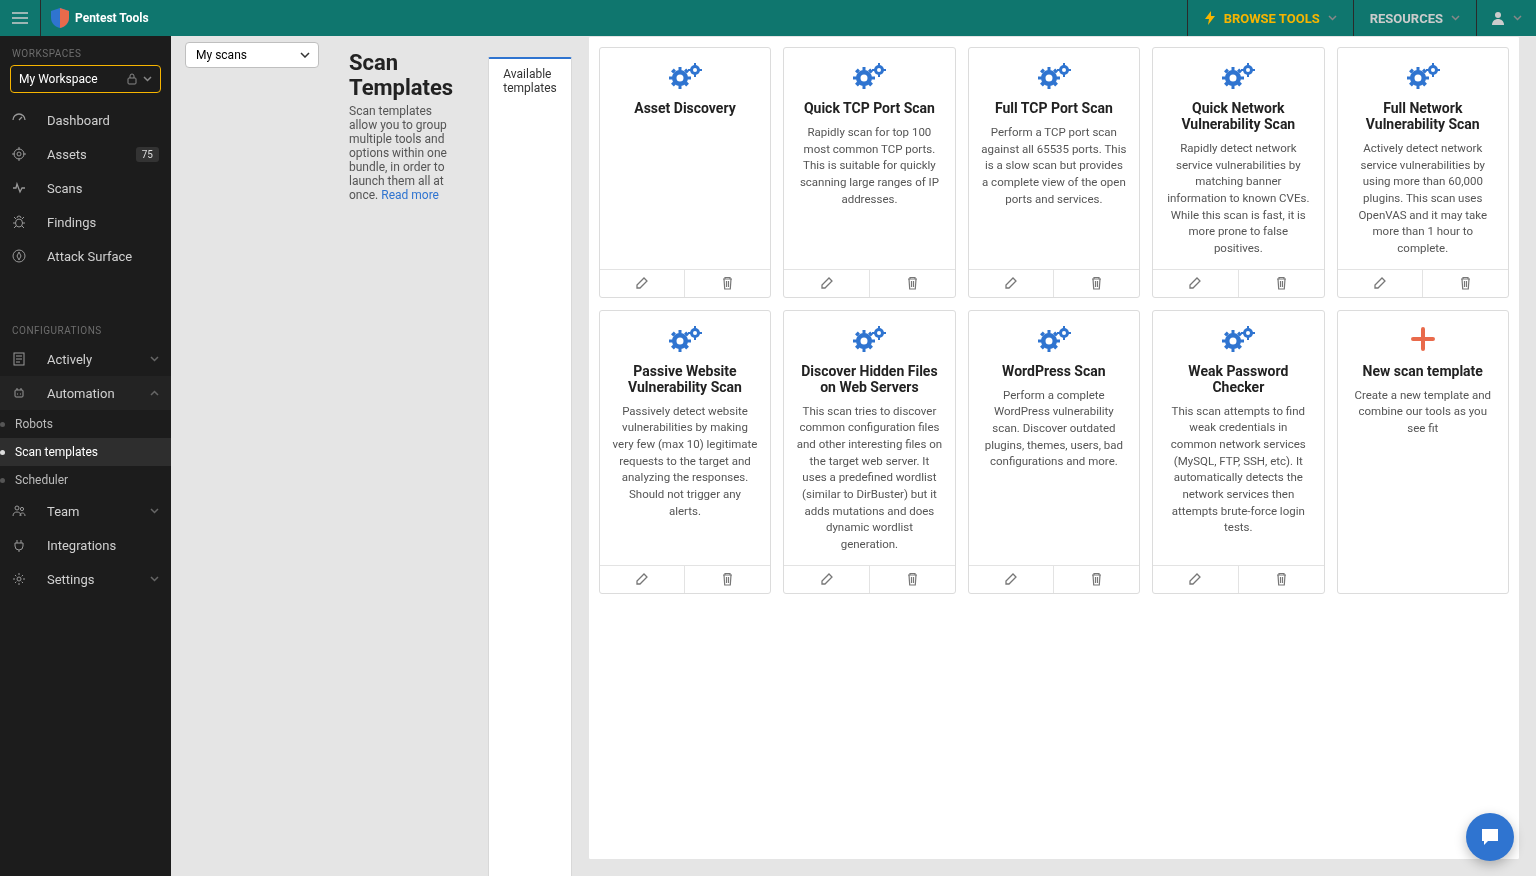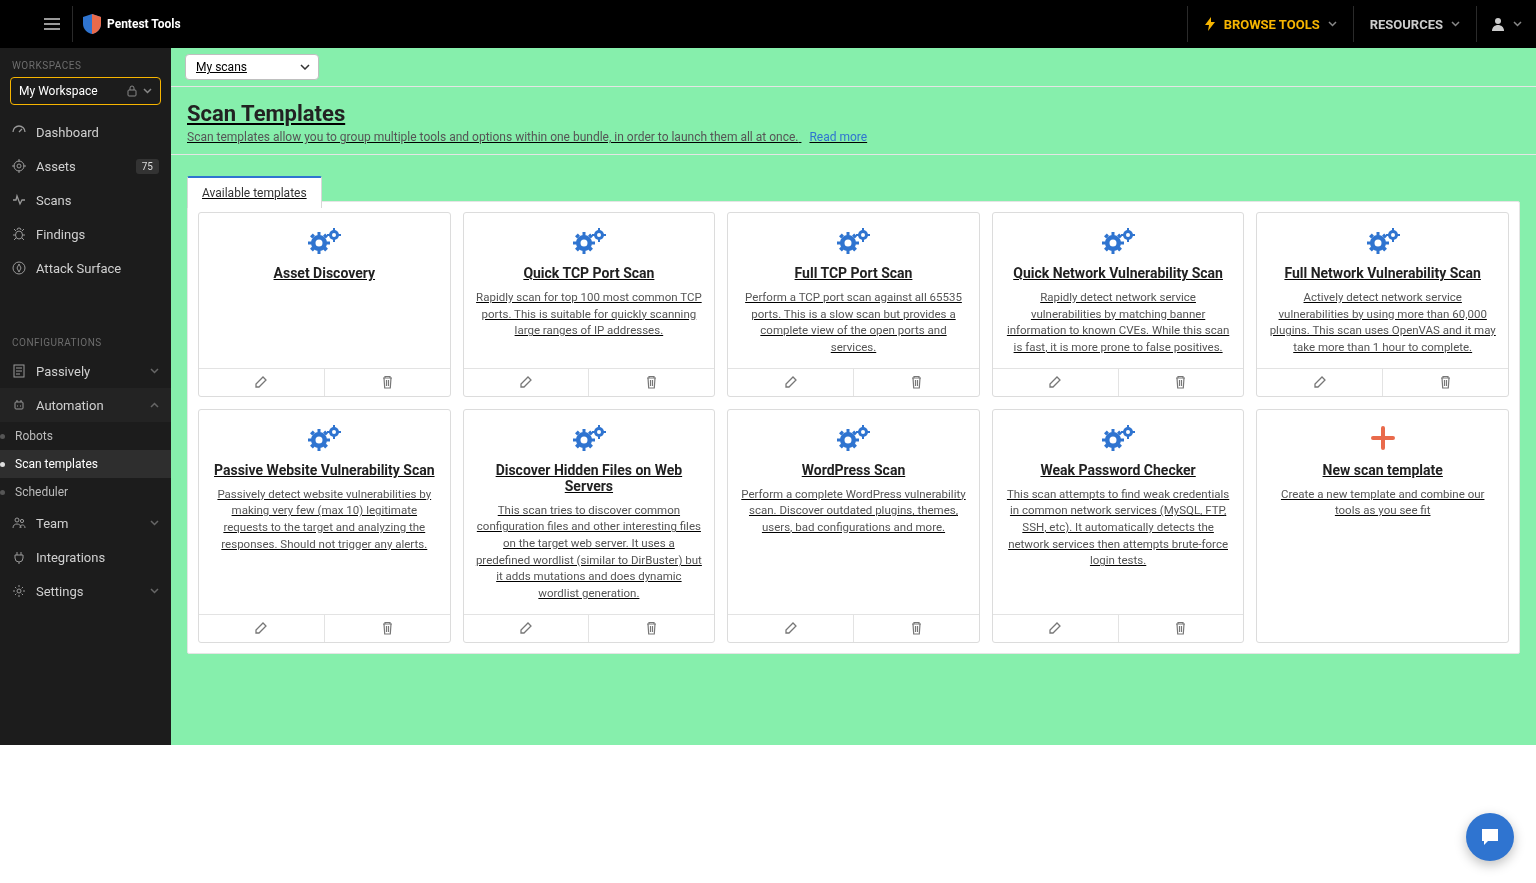--- a/index.html
+++ b/index.html
@@ -1,55 +1,55 @@
 <!DOCTYPE html>
 <html><head>
 <meta charset="utf-8">
 <style>
 * { margin:0; padding:0; box-sizing:border-box; font-family:-apple-system,BlinkMacSystemFont,"Segoe UI",Roboto,Arial,sans-serif; }
 html,body { width:1536px; height:883px; overflow:hidden; background:#fff; }
 
 
-.topbar { height:48px; background:#000000; color:#fff; display:flex; align-items:center;padding-left:32px; }
+.topbar { height:36px; background:#0f766e; color:#fff; display:flex; align-items:center; }
 .hamburger-wrap { width:41px; height:36px; display:flex; align-items:center; justify-content:center; border-right:1px solid #2a2a2a; }
 .logo-wrap { display:flex; align-items:center; gap:6px; padding-left:10px; }
 .logo-text { font-size:12px; font-weight:700; line-height:1; }
 .top-spacer { flex:1; }
 .top-btn { height:36px; padding:0 16px; display:flex; align-items:center; gap:8px; font-size:13px; font-weight:700; color:#ccc; border-left:1px solid #2a2a2a; cursor:pointer; }
 .top-btn.browse span { color:#f7b500; }
 .top-btn.user { padding:0 14px; }
 
 
-.shell { display:flex; height:697px; }
+.shell { display:flex; height:840px; }
 
 
 .sidebar { width:171px; background:#1c1c1c; color:#bbb; display:flex; flex-direction:column; font-size:13px; overflow-y:auto; }
 .sb-section-label { font-size:10px; letter-spacing:0.5px; color:#6d6d6d; padding:12px 12px 6px; text-transform:uppercase; }
 .workspace-pill { margin:0 10px 10px; border:1px solid #f7b500; border-radius:4px; height:28px; display:flex; align-items:center; padding:0 8px; color:#fff; font-size:12px; position:relative; cursor:pointer; }
 .workspace-pill .ws-right { margin-left:auto; display:flex; align-items:center; gap:6px; color:#888; }
-.sb-item { height:34px; display:flex; align-items:center; gap:10px; padding:0 12px; color:#d0d0d0; cursor:pointer; position:relative; }
+.sb-item { height:34px; display:flex; align-items:center; gap:21px; padding:0 12px; color:#d0d0d0; cursor:pointer; position:relative; }
 .sb-item .badge { margin-left:auto; background:#333; color:#ddd; border-radius:3px; font-size:10px; padding:2px 6px; }
 .sb-item .chev { margin-left:auto; color:#666; }
 .sb-item.expanded { background:#232323; }
 .sb-sub { height:28px; display:flex; align-items:center; gap:10px; font-size:12px; color:#bbb; cursor:pointer; }
 .sb-sub.active { background:#2e2e2e; color:#fff; }
 .sb-sub .dot { width:5px; height:5px; border-radius:50%; background:#555; }
 .sb-icon { width:14px; height:14px; flex:0 0 14px; display:flex; align-items:center; justify-content:center; }
 .sb-gap { height:40px; }
 
 
-.main { flex:1; background:#86efac; display:flex; flex-direction:column; overflow:hidden;text-decoration:underline; }
+.main { flex:1; background:#e5e5e5; display:flex; flex-direction:row; overflow:hidden; }
 .scope-bar { height:39px; border-bottom:1px solid #e5e5e5; display:flex; align-items:center; padding:0 14px; }
 .scope-select { height:26px; border:1px solid #bfbfbf; border-radius:4px; padding:0 28px 0 10px; font-size:12px; background:#fff; position:relative; display:flex; align-items:center; cursor:pointer; min-width:134px; }
 .scope-select .chev { position:absolute; right:8px; color:#555; }
 
 .page-head { padding:14px 16px 10px; border-bottom:1px solid #e5e5e5; }
 .page-title { font-size:22px; font-weight:700; color:#222; margin-bottom:4px; }
 .page-sub { font-size:12px; color:#555; }
-.page-sub a { color:#2f74d0; text-decoration:none; margin-left:8px;text-align:right; }
+.page-sub a { color:#2f74d0; text-decoration:none; margin-left:0;text-align:right; }
 
 .tabs { display:flex; padding-left:16px; margin-top:14px; }
 .tab { border:1px solid #d8d8d8; border-bottom:none; border-top:2px solid #2f74d0; background:#fff; padding:8px 14px; font-size:12px; color:#333; border-radius:2px 2px 0 0; position:relative; top:7px; cursor:pointer; }
 
 .grid-wrap { border:1px solid #e5e5e5; margin:0 16px 16px; border-radius:2px; padding:10px; background:#fff; }
 .grid { display:grid; grid-template-columns:repeat(5,1fr); gap:12px; }
 
 .card { border:1px solid #dcdcdc; border-radius:3px; display:flex; flex-direction:column; background:#fff; }
 .card-body { padding:14px 12px 12px; text-align:center; flex:1; display:flex; flex-direction:column; align-items:center; }
 .card-icon { margin-bottom:10px; }
@@ -178,21 +178,21 @@
     <div class="sb-gap"></div>
     <div class="sb-section-label">CONFIGURATIONS</div>
 
     <div class="sb-item">
       <span class="sb-icon">
           <svg width="14" height="14" viewBox="0 0 14 14">
             <rect x="2" y="1" width="10" height="12" stroke="#999" fill="none"></rect>
             <path d="M4 4h6M4 7h6M4 10h4" stroke="#999"></path>
           </svg>
         </span>
-      <span>Passively</span>
+      <span>Actively</span>
       <span class="chev">
           <svg width="9" height="6" viewBox="0 0 9 6">
             <path d="M1 1 L4.5 4.5 L8 1" stroke="#666" stroke-width="1.5" fill="none"></path>
           </svg>
         </span>
     </div>
     <div class="sb-item expanded">
       <span class="sb-icon">
           <svg width="14" height="14" viewBox="0 0 14 14">
             <rect x="3" y="4" width="8" height="7" rx="1" stroke="#999" fill="none"></rect>

